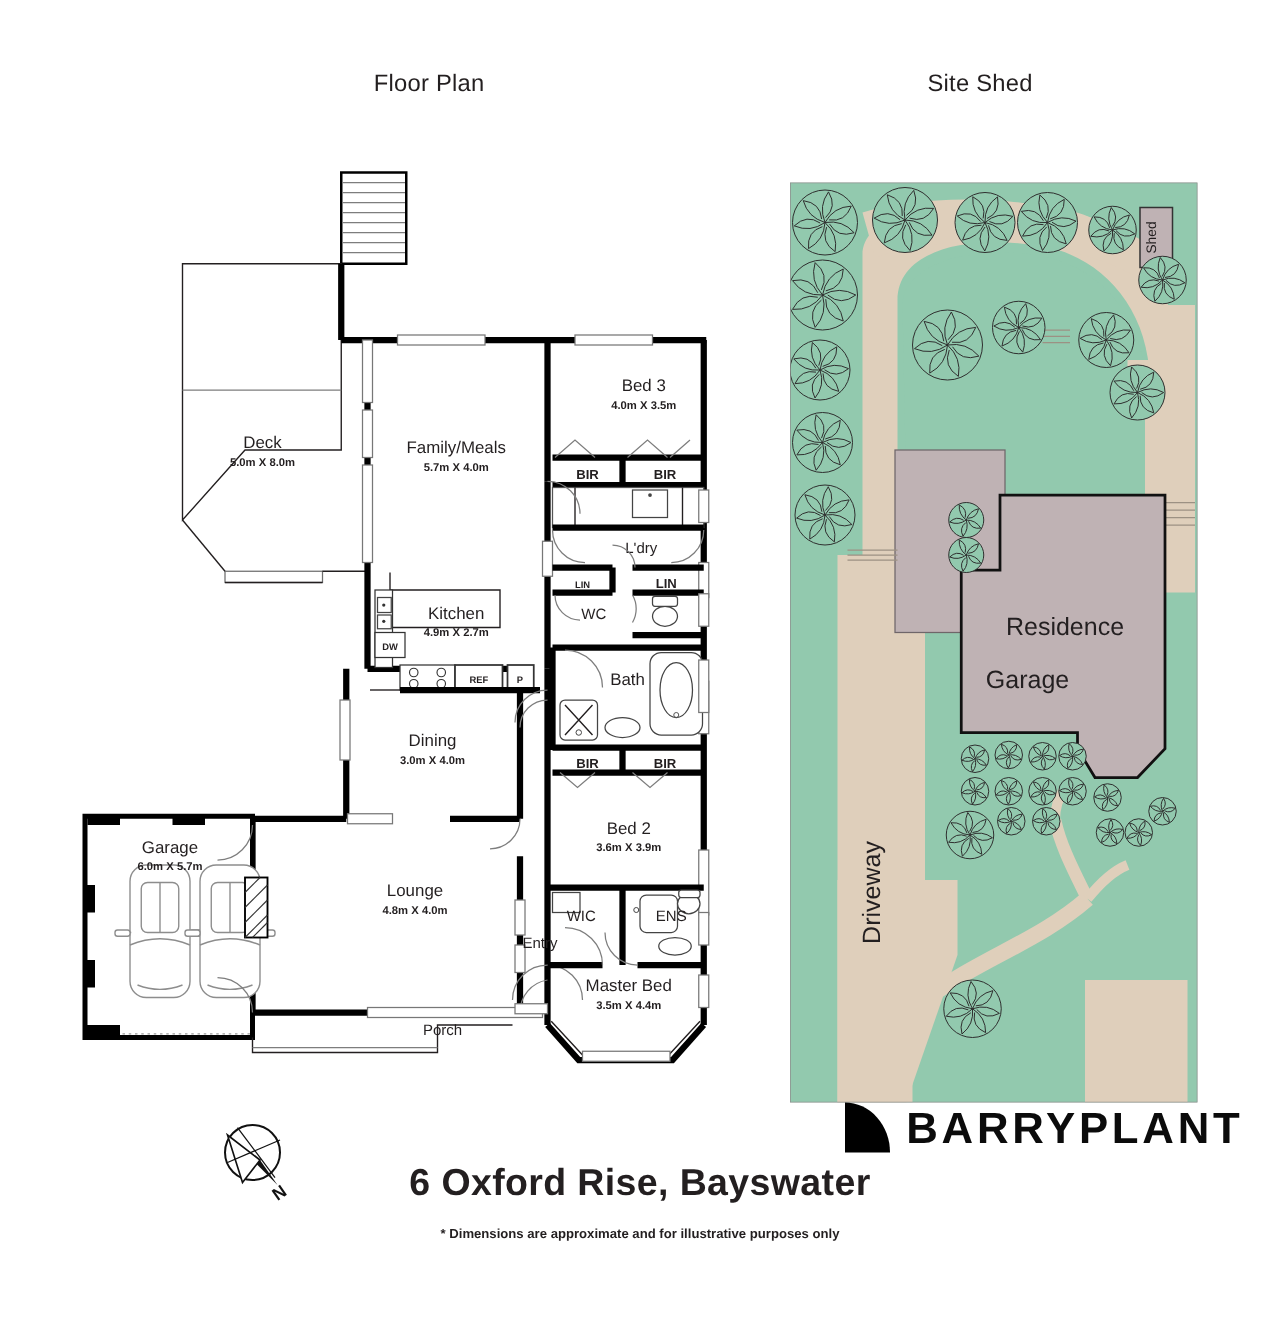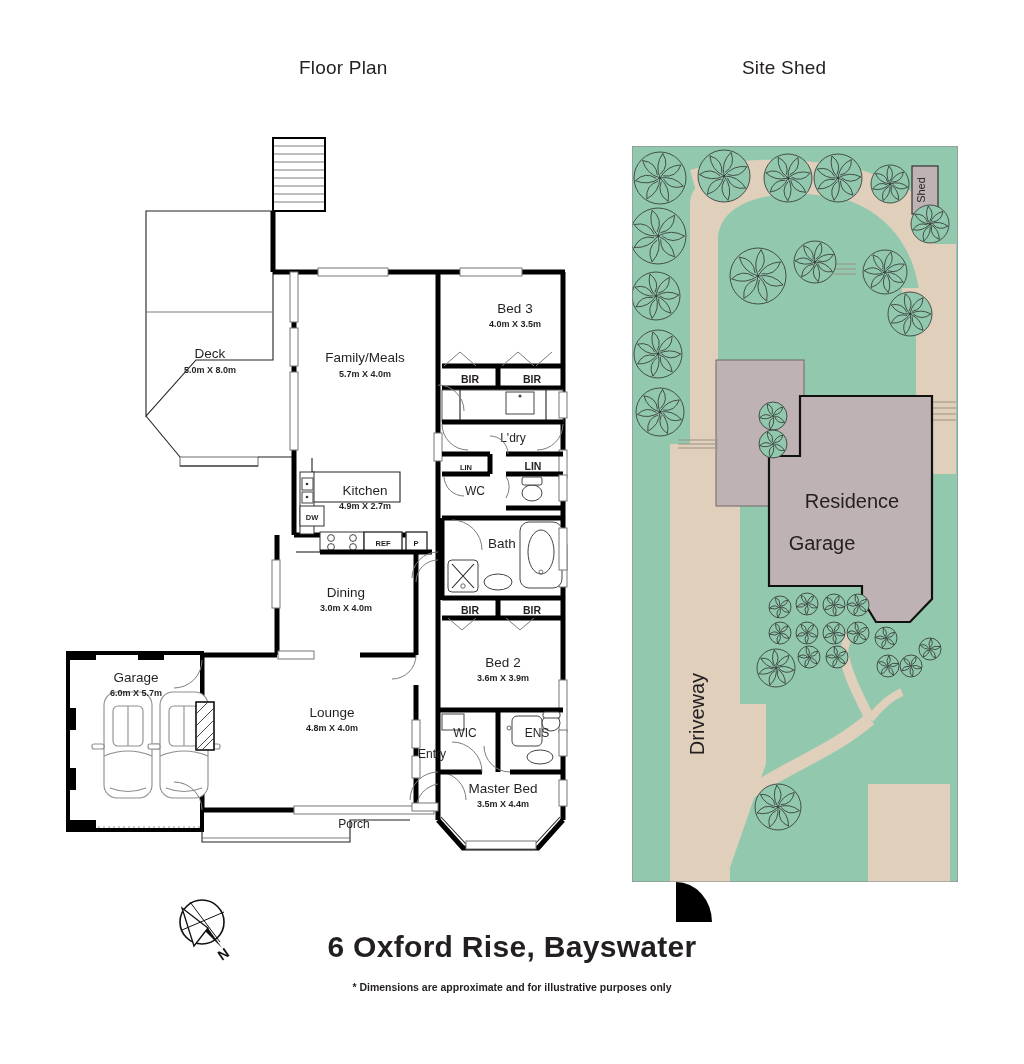--- a/index.html
+++ b/index.html
@@ -556,18 +556,19 @@
     <circle cx="34" cy="34" r="22" fill="none" stroke="#111" stroke-width="1.6"></circle>
     <path d="M14,20 L40,40 L54,60 Z" fill="#111"></path>
     <path d="M14,20 L40,40 L26,58 Z" fill="#fff" stroke="#111" stroke-width="1.3"></path>
     <line x1="22" y1="14" x2="52" y2="54" stroke="#111" stroke-width="1"></line>
     <line x1="14" y1="42" x2="56" y2="24" stroke="#111" stroke-width="1"></line>
     <text x="54" y="73" font-size="14" font-weight="bold" fill="#111" font-family="'Liberation Sans',sans-serif" transform="rotate(-35 54 73)">N</text>
   </svg>
 
   <div id="brand-logo-wrap">
     <div id="brand-mark"></div>
+    <div id="brand-word">BARRYPLANT</div>
   </div>
 
   <div id="address-title">6 Oxford Rise, Bayswater</div>
   <div id="disclaimer">* Dimensions are approximate and for illustrative purposes only</div>
 
 </div>
 
 </body></html>

